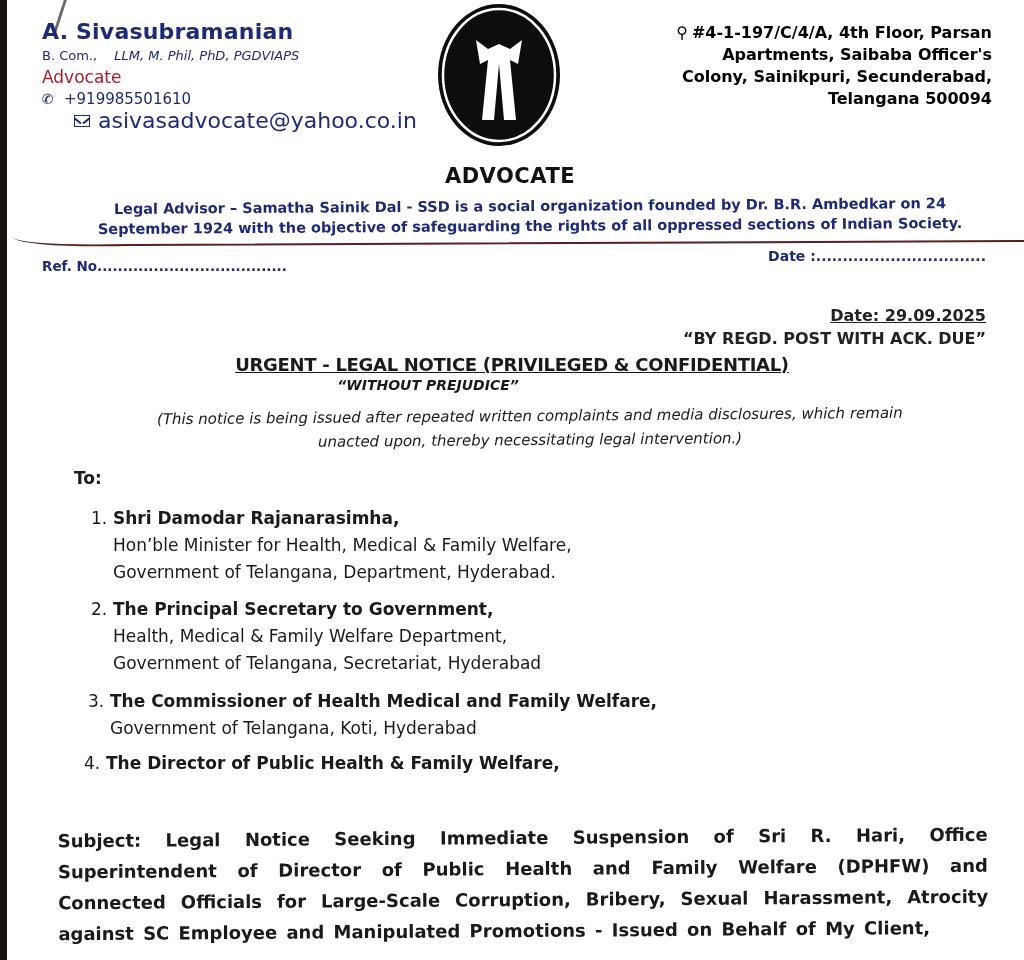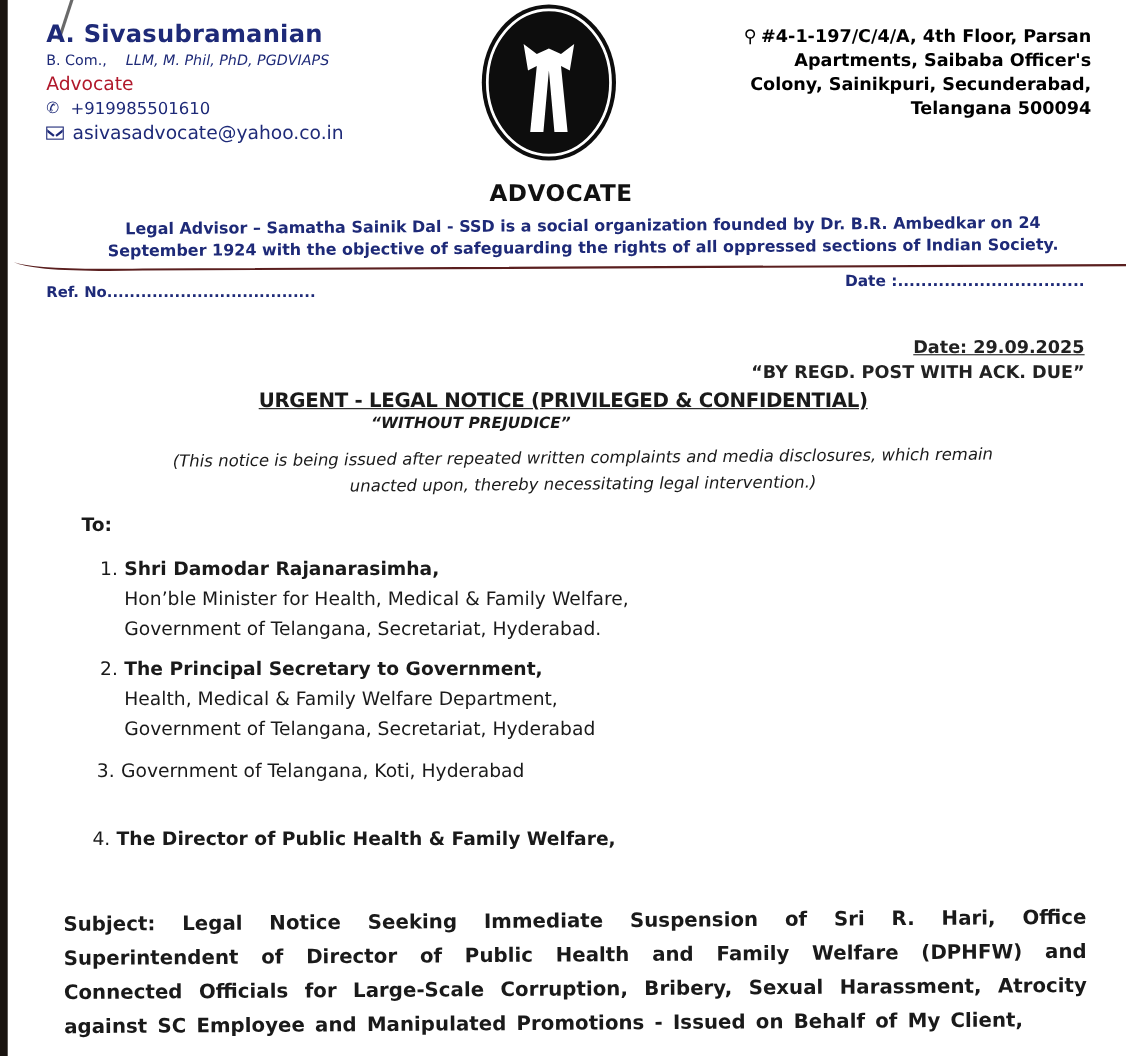--- a/index.html
+++ b/index.html
@@ -22,21 +22,21 @@
     .lh-left { position: absolute; left: 42px; top: 18px; }
     .lh-name {
       font-family: "DejaVu Sans", sans-serif; font-weight: bold;
       font-size: 22px; color: #1e2a78; letter-spacing: 0.2px; line-height: 28px;
     }
     .lh-quals { font-size: 13px; color: #1e2a78; line-height: 18px; margin-top: 1px; }
     .lh-quals .it { font-style: italic; margin-left: 13px; }
     .lh-role { font-size: 17px; color: #b0182b; line-height: 22px; margin-top: 1px; }
     .lh-contact { font-size: 15px; color: #1e2a78; line-height: 22px; display: flex; align-items: center; }
     .lh-contact .ic { width: 22px; display: inline-block; font-size: 14px; color: #1e2a78; }
-    .lh-contact.email { font-size: 17px; }
+    .lh-contact.email { font-size: 22px; margin-left: 32px; }
     .mail-ic {
       display: inline-block; width: 14px; height: 10px; border: 1.5px solid #1e2a78;
       margin-right: 8px; position: relative; overflow: hidden;
     }
     .mail-ic::before, .mail-ic::after {
       content: ""; position: absolute; top: -2px; width: 11px; height: 1.5px; background: #1e2a78;
     }
     .mail-ic::before { left: -2px; transform: rotate(38deg); transform-origin: left top; top: 0; }
     .mail-ic::after { right: -2px; transform: rotate(-38deg); transform-origin: right top; top: 0; }
 
@@ -166,36 +166,37 @@
   <div>unacted upon, thereby necessitating legal intervention.)</div>
 </div>
 
 <div class="to-label">To:</div>
 
 <div class="recipient r1">
   <span class="num">1.</span>
   <div class="body">
     <div class="nm">Shri Damodar Rajanarasimha,</div>
     <div>Hon’ble Minister for Health, Medical &amp; Family Welfare,</div>
-    <div>Government of Telangana, Secretariat, Hyderabad.</div>
+    <div>Government of Telangana, Department, Hyderabad.</div>
   </div>
 </div>
 
 <div class="recipient r2">
   <span class="num">2.</span>
   <div class="body">
     <div class="nm">The Principal Secretary to Government,</div>
     <div>Health, Medical &amp; Family Welfare Department,</div>
     <div>Government of Telangana, Secretariat, Hyderabad</div>
   </div>
 </div>
 
 <div class="recipient r3">
   <span class="num">3.</span>
   <div class="body">
+    <div class="nm">The Commissioner of Health Medical and Family Welfare,</div>
     <div>Government of Telangana, Koti, Hyderabad</div>
   </div>
 </div>
 
 <div class="recipient r4">
   <span class="num">4.</span>
   <div class="body">
     <div class="nm">The Director of Public Health &amp; Family Welfare,</div>
   </div>
 </div>

